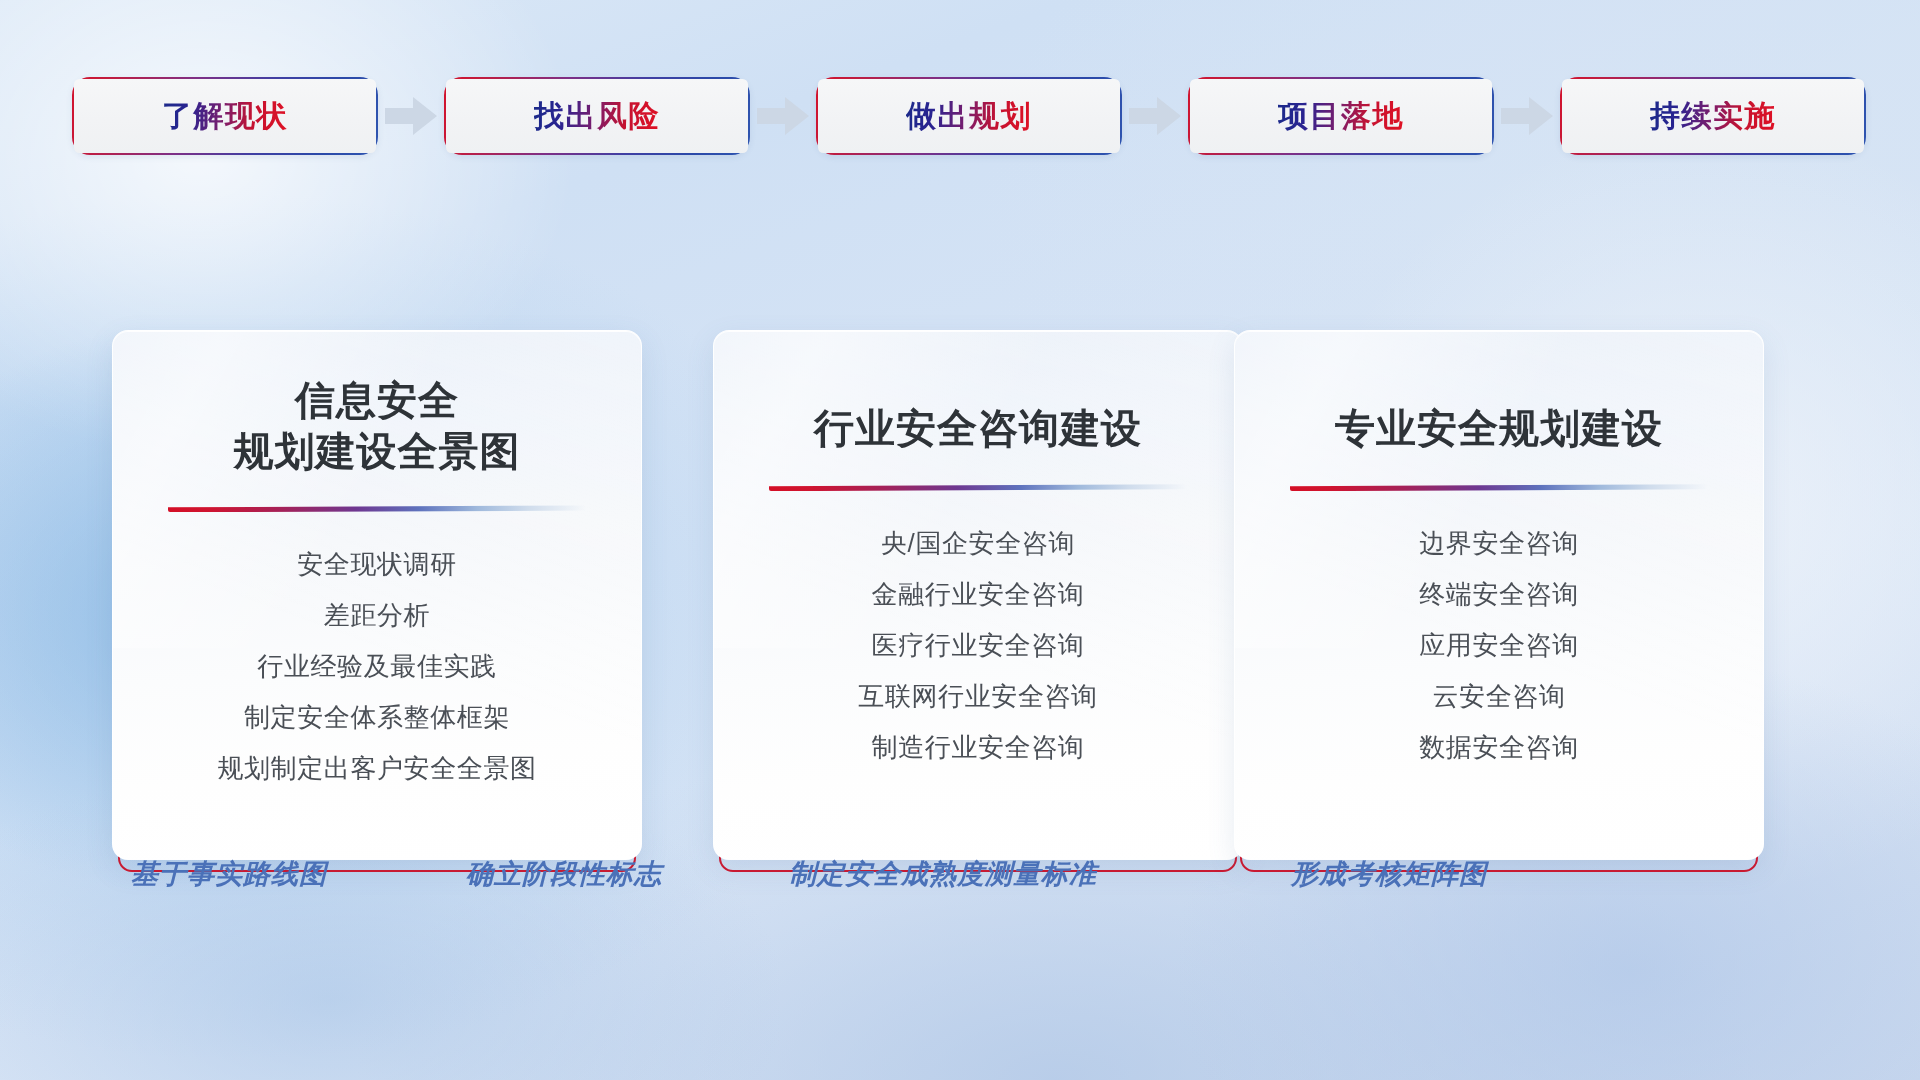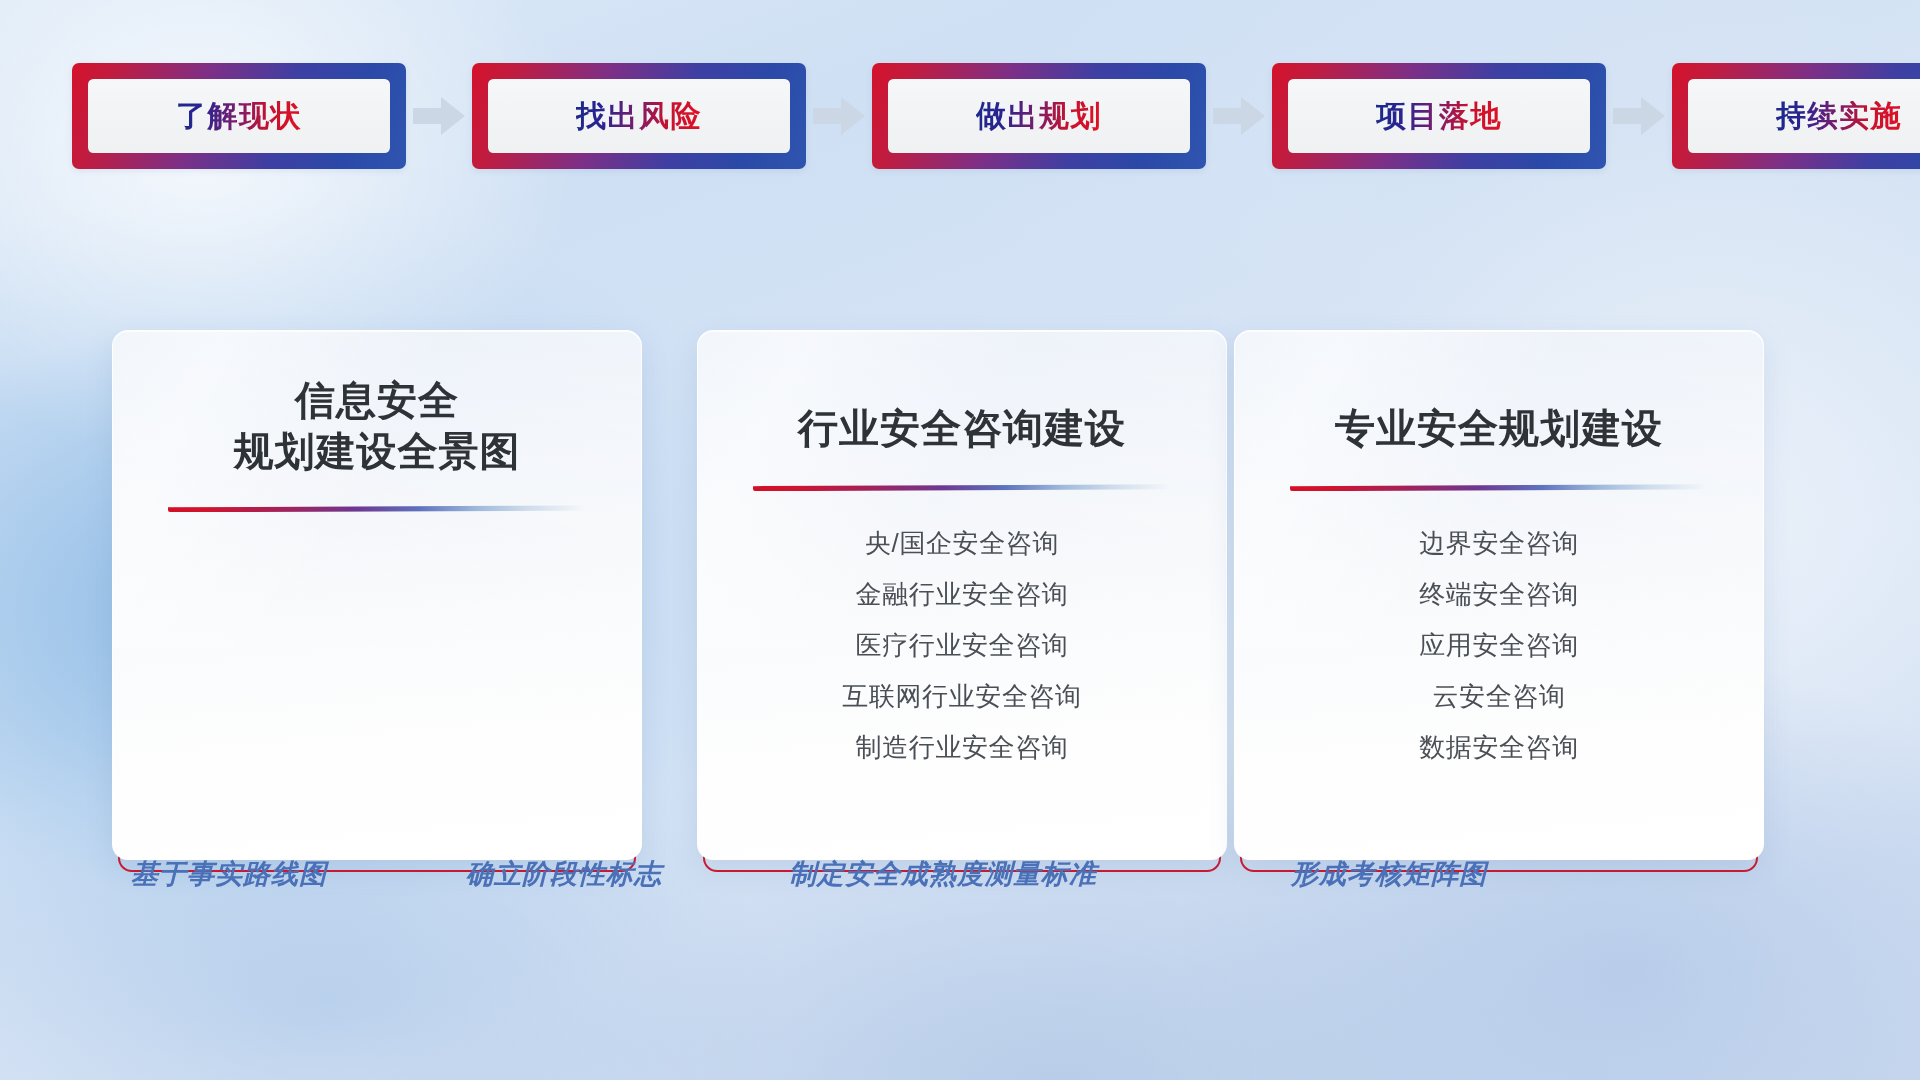--- a/index.html
+++ b/index.html
@@ -58,22 +58,22 @@
     height: 76px;
     display: flex;
     align-items: center;
   }
 
   .process-step {
     position: relative;
     width: 302px;
     height: 74px;
     flex: 0 0 auto;
-    border-radius: 7px;
-    padding: 16px;
+    border-radius: 18px;
+    padding: 2px;
     background: linear-gradient(108deg, #d4122b 0%, #c01c40 12%, #7e2f86 38%, #3f3fa3 62%, #2b49a8 82%, #2f55b0 100%);
     box-shadow: 0 2px 6px rgba(60,90,140,0.10);
   }
   .process-step-inner {
     width: 100%;
     height: 100%;
     border-radius: 5.4px;
     background: linear-gradient(180deg, #f6f7f8 0%, #f2f3f5 55%, #eff1f3 100%);
     display: flex;
     align-items: center;
@@ -146,21 +146,21 @@
     height: 560px;
   }
 
   .card-wrap {
     position: absolute;
     top: 0;
     width: 530px;
     height: 560px;
   }
   .card-wrap.c0 { left: 112px; }
-  .card-wrap.c1 { left: 697px; }
+  .card-wrap.c1 { left: 713px; }
   .card-wrap.c2 { left: 1234px; }
 
   
   .card-accent {
     position: absolute;
     left: 6px;
     top: 24px;
     width: 518px;
     height: 518px;
     border: 2px solid #d0162c;
@@ -357,20 +357,27 @@
 
   <div id="cards-row">
 
     <div class="card-wrap c0">
       <div class="card-accent"></div>
       <div class="card">
         <div class="sheen"></div>
         <div class="card-title">信息安全
 规划建设全景图</div>
         <div class="card-divider"></div>
+        <ul class="card-list">
+          <li>安全现状调研</li>
+          <li>差距分析</li>
+          <li>行业经验及最佳实践</li>
+          <li>制定安全体系整体框架</li>
+          <li>规划制定出客户安全全景图</li>
+        </ul>
       </div>
     </div>
 
     <div class="card-wrap c1">
       <div class="card-accent"></div>
       <div class="card">
         <div class="sheen"></div>
         <div class="card-title">行业安全咨询建设</div>
         <div class="card-divider"></div>
         <ul class="card-list">

